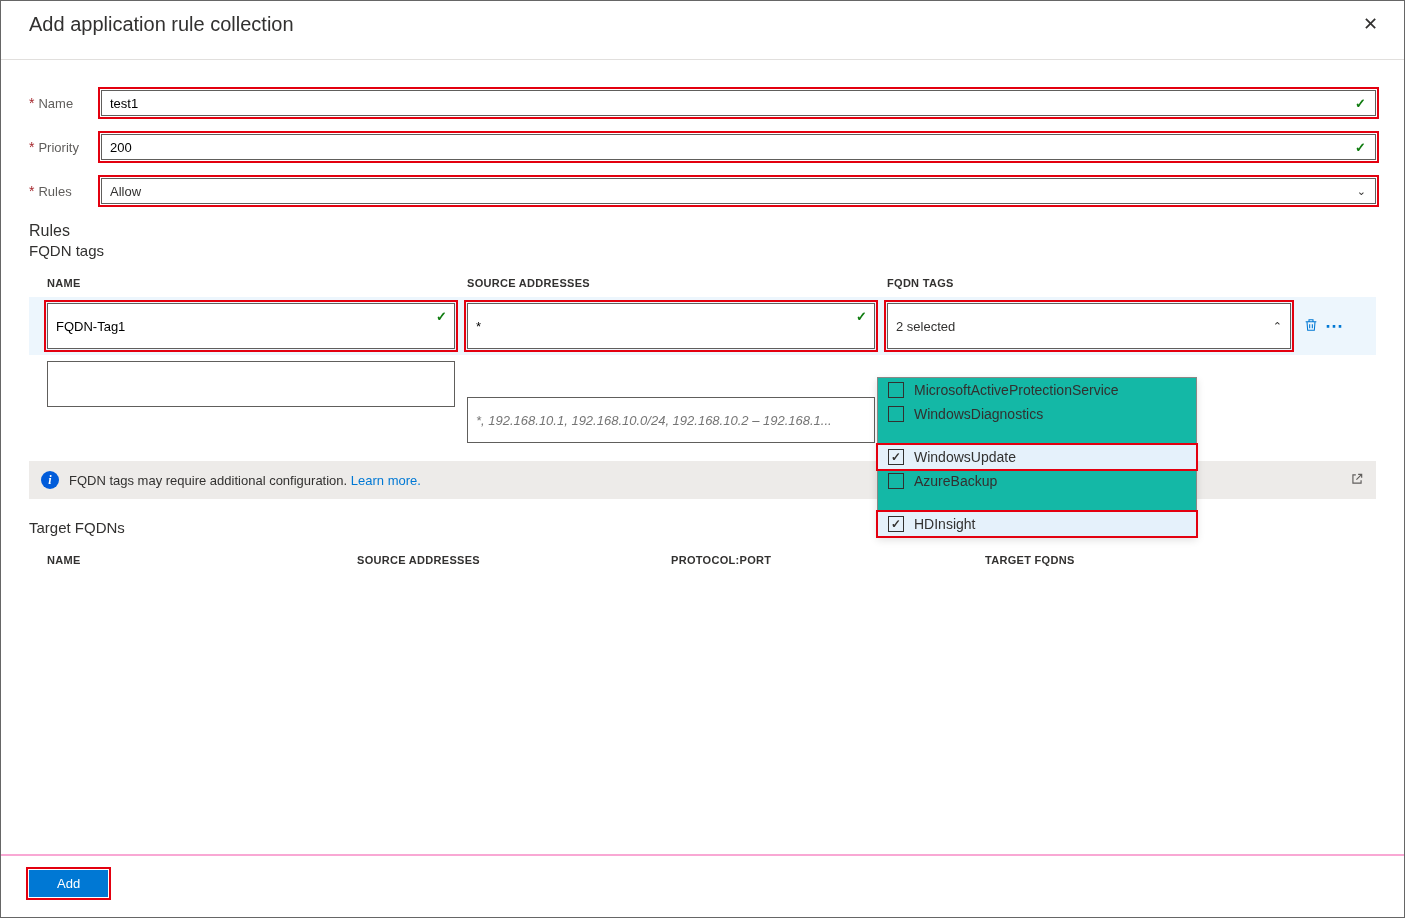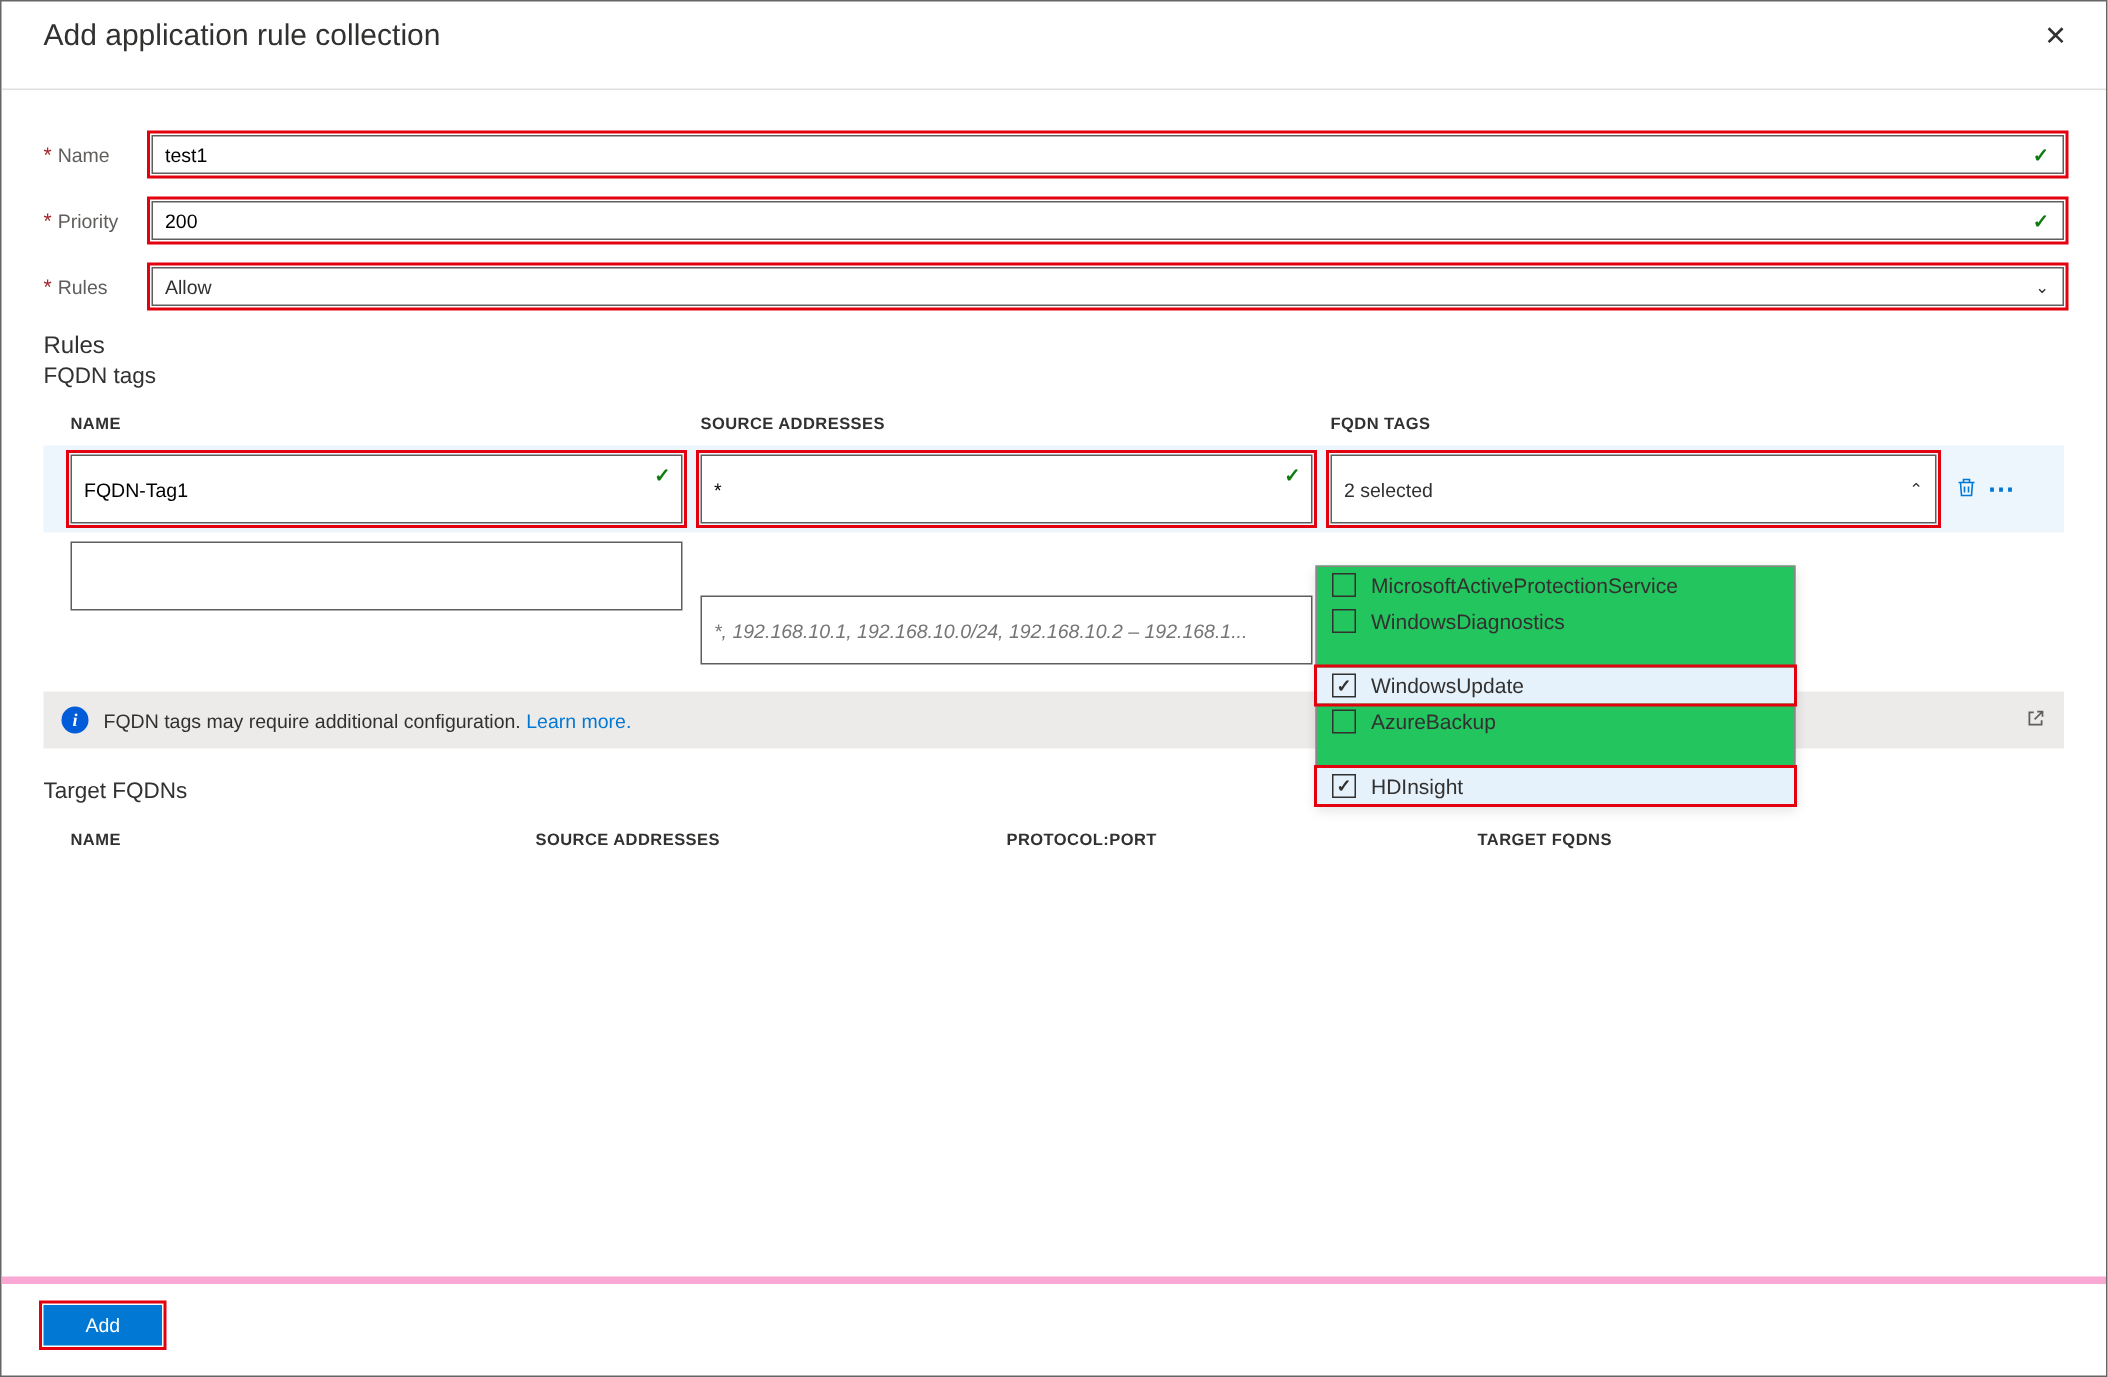--- a/index.html
+++ b/index.html
@@ -39,28 +39,28 @@
 
   .notice { display:flex; align-items:center; gap: 10px; background: #edebe9; padding: 10px 12px; margin-top: 12px; }
   .notice .info-icon { width:18px; height:18px; border-radius:50%; background:#015cda; color:#fff; display:flex; align-items:center; justify-content:center; font-style:italic; font-weight:bold; font-size:12px; font-family: Georgia, serif;}
   .notice a { color:#0078d4; text-decoration:none; }
   .ext-icon { margin-left:auto; color:#605e5c; }
 
   .target-section { margin-top: 20px; }
   .trow { background:#edf6fd; padding: 6px 18px; display:flex; gap: 12px; }
 
   
-  .dd { position: absolute; width: 320px; left: 876px; top: 376px; background:#22c55e; border:1px solid #8a8886; z-index: 50; box-shadow: 0 3px 8px rgba(0,0,0,.12);}
+  .dd { position: absolute; width: 320px; left: 876px; top: 376px; background:#14b8a6; border:1px solid #8a8886; z-index: 50; box-shadow: 0 3px 8px rgba(0,0,0,.12);}
   .dd-item { display:flex; align-items:center; padding: 4px 10px; gap:10px; font-size:14px; cursor:pointer;}
   .dd-item.sel { background:#e5f1fb;}
   .cbx { width:16px; height:16px; border:1px solid #323130; display:inline-flex; align-items:center; justify-content:center; font-size:12px; }
   .cbx.checked::after { content:"✓"; font-weight:bold; }
   .redbox { outline: 2px solid #e3000f; outline-offset: 0; margin-top: 19px; }
 
-  .footer { position:absolute; left:0; right:0; bottom:0; border-top:5px solid #f9a8d4; padding: 14px 28px 20px; }
+  .footer { position:absolute; left:0; right:0; bottom:0; border-top:2px solid #f9a8d4; padding: 14px 28px 20px; }
   .addbtn { background:#0078d4; color:#fff; border:none; padding: 6px 28px; font-size:13px; cursor:pointer; font-family:inherit;}
 
   .trash-icon svg { width:16px; height:16px; stroke:#0078d4; fill:none; stroke-width:1.6;}
   .more-icon { color:#0078d4; font-size:18px; letter-spacing:1px; font-weight:bold;}
 </style>
 </head>
 <body>
 
 <div class="header">
   <h1>Add application rule collection</h1>

